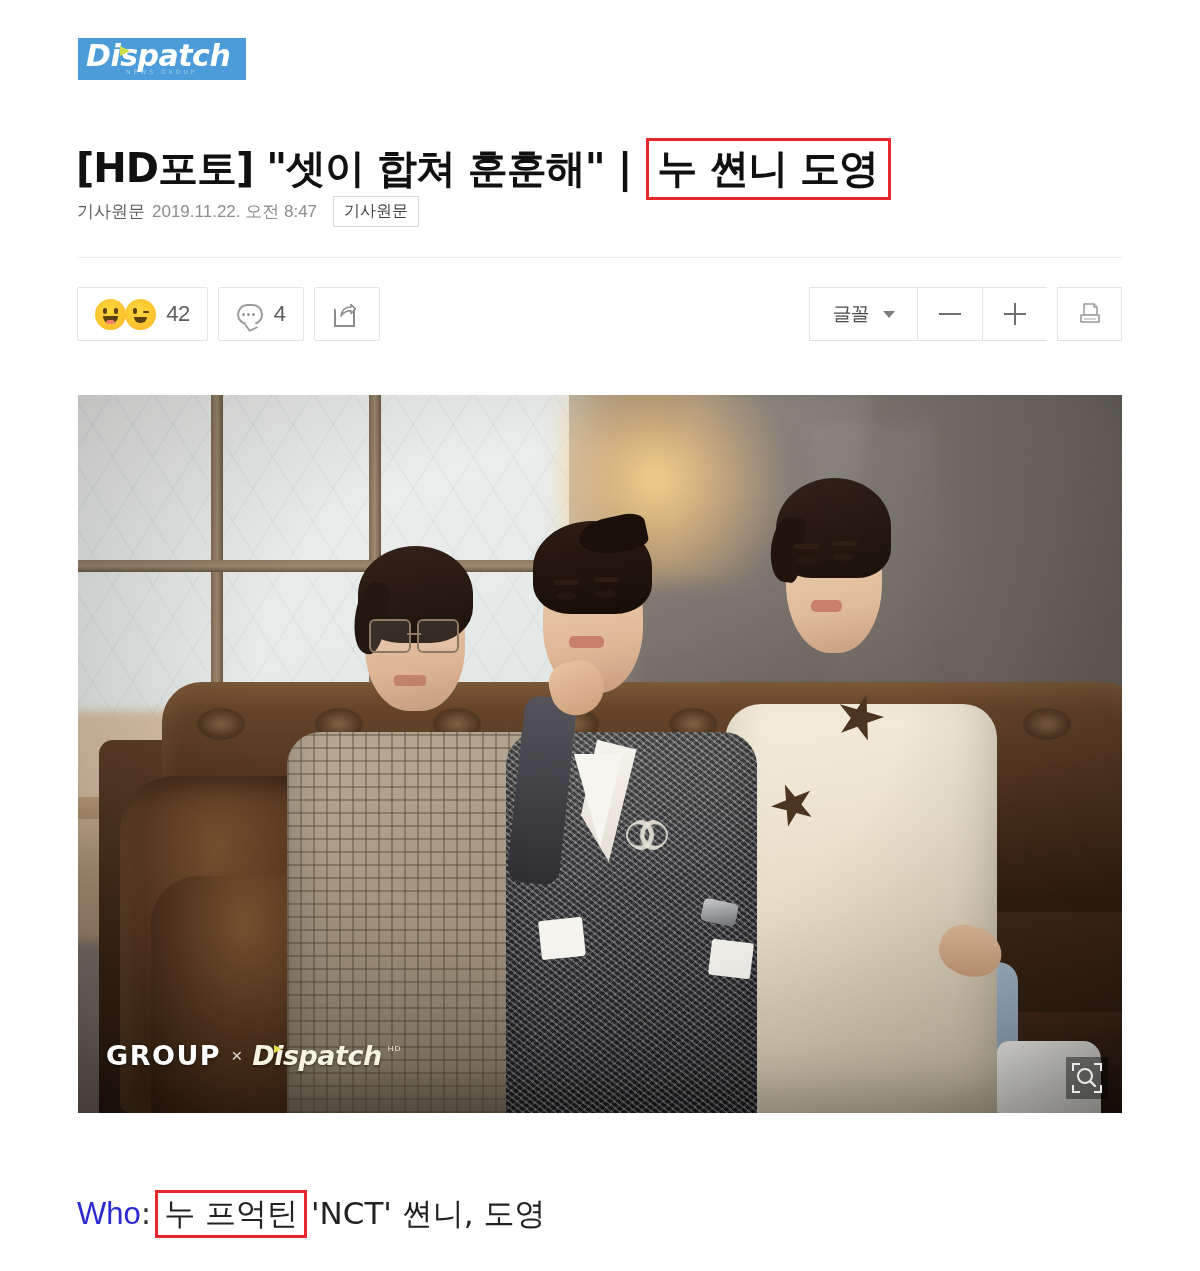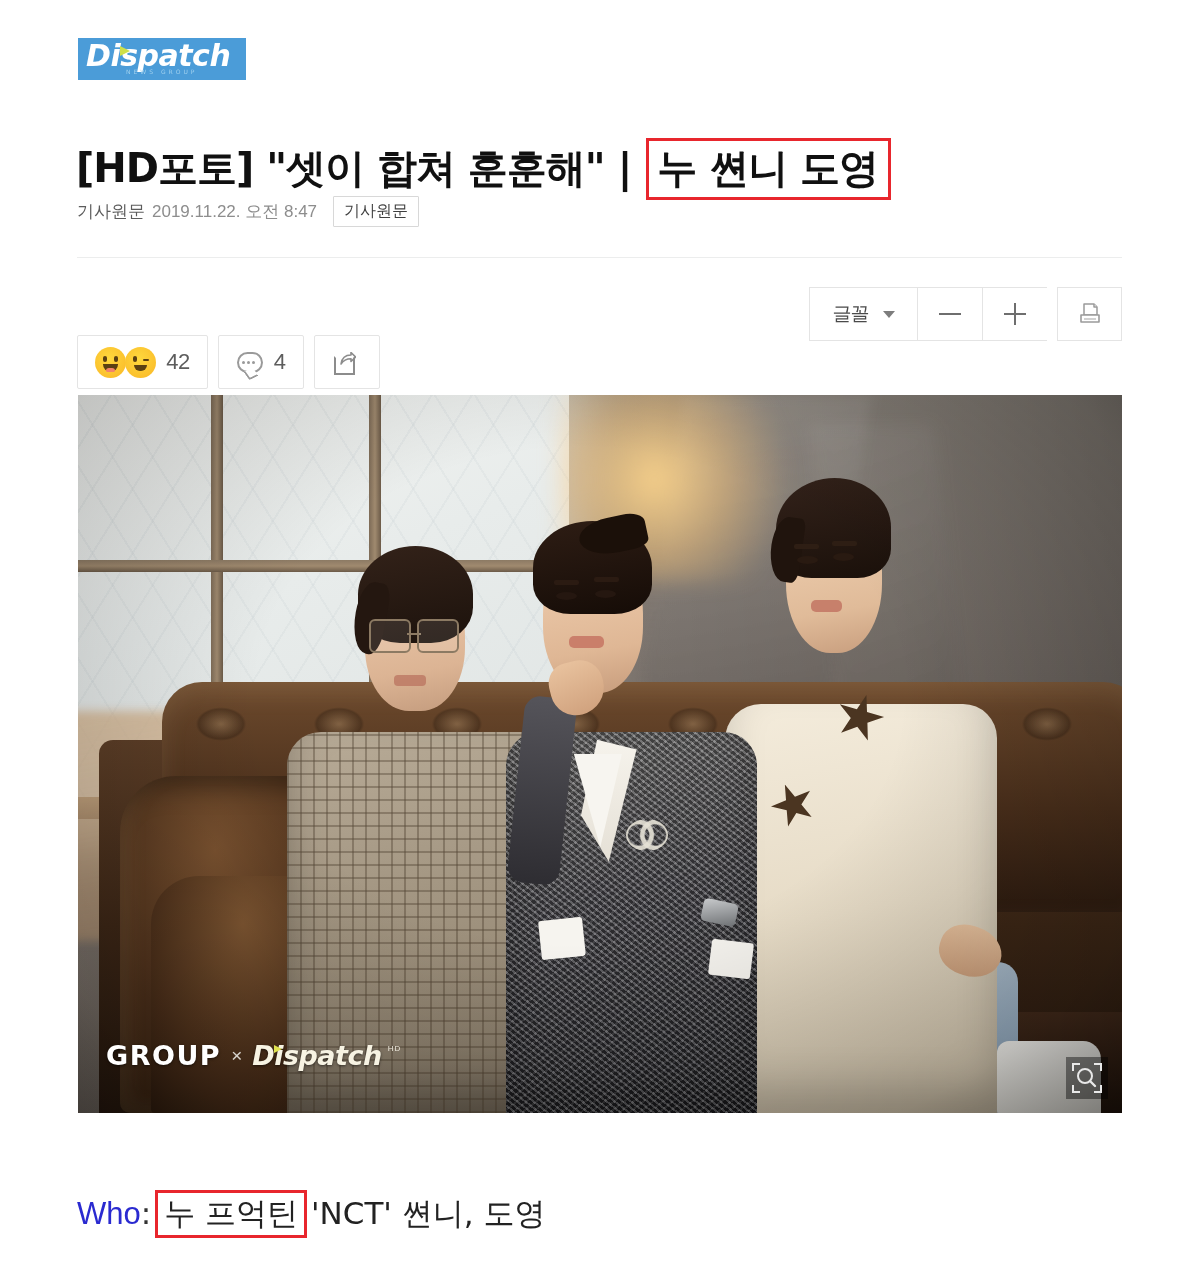--- a/index.html
+++ b/index.html
@@ -136,21 +136,20 @@
     top: 287px;
     width: 1045px;
     height: 56px;
   }
   .tb-left {
     position: absolute;
     left: 0;
     top: 0;
     display: flex;
     gap: 10px;
-    margin-top: 48px;
   }
   .tb-right {
     position: absolute;
     right: 0;
     top: 0;
     display: flex;
     align-items: center;
   }
   .tb-box {
     border: 1px solid #e4e4e4;

